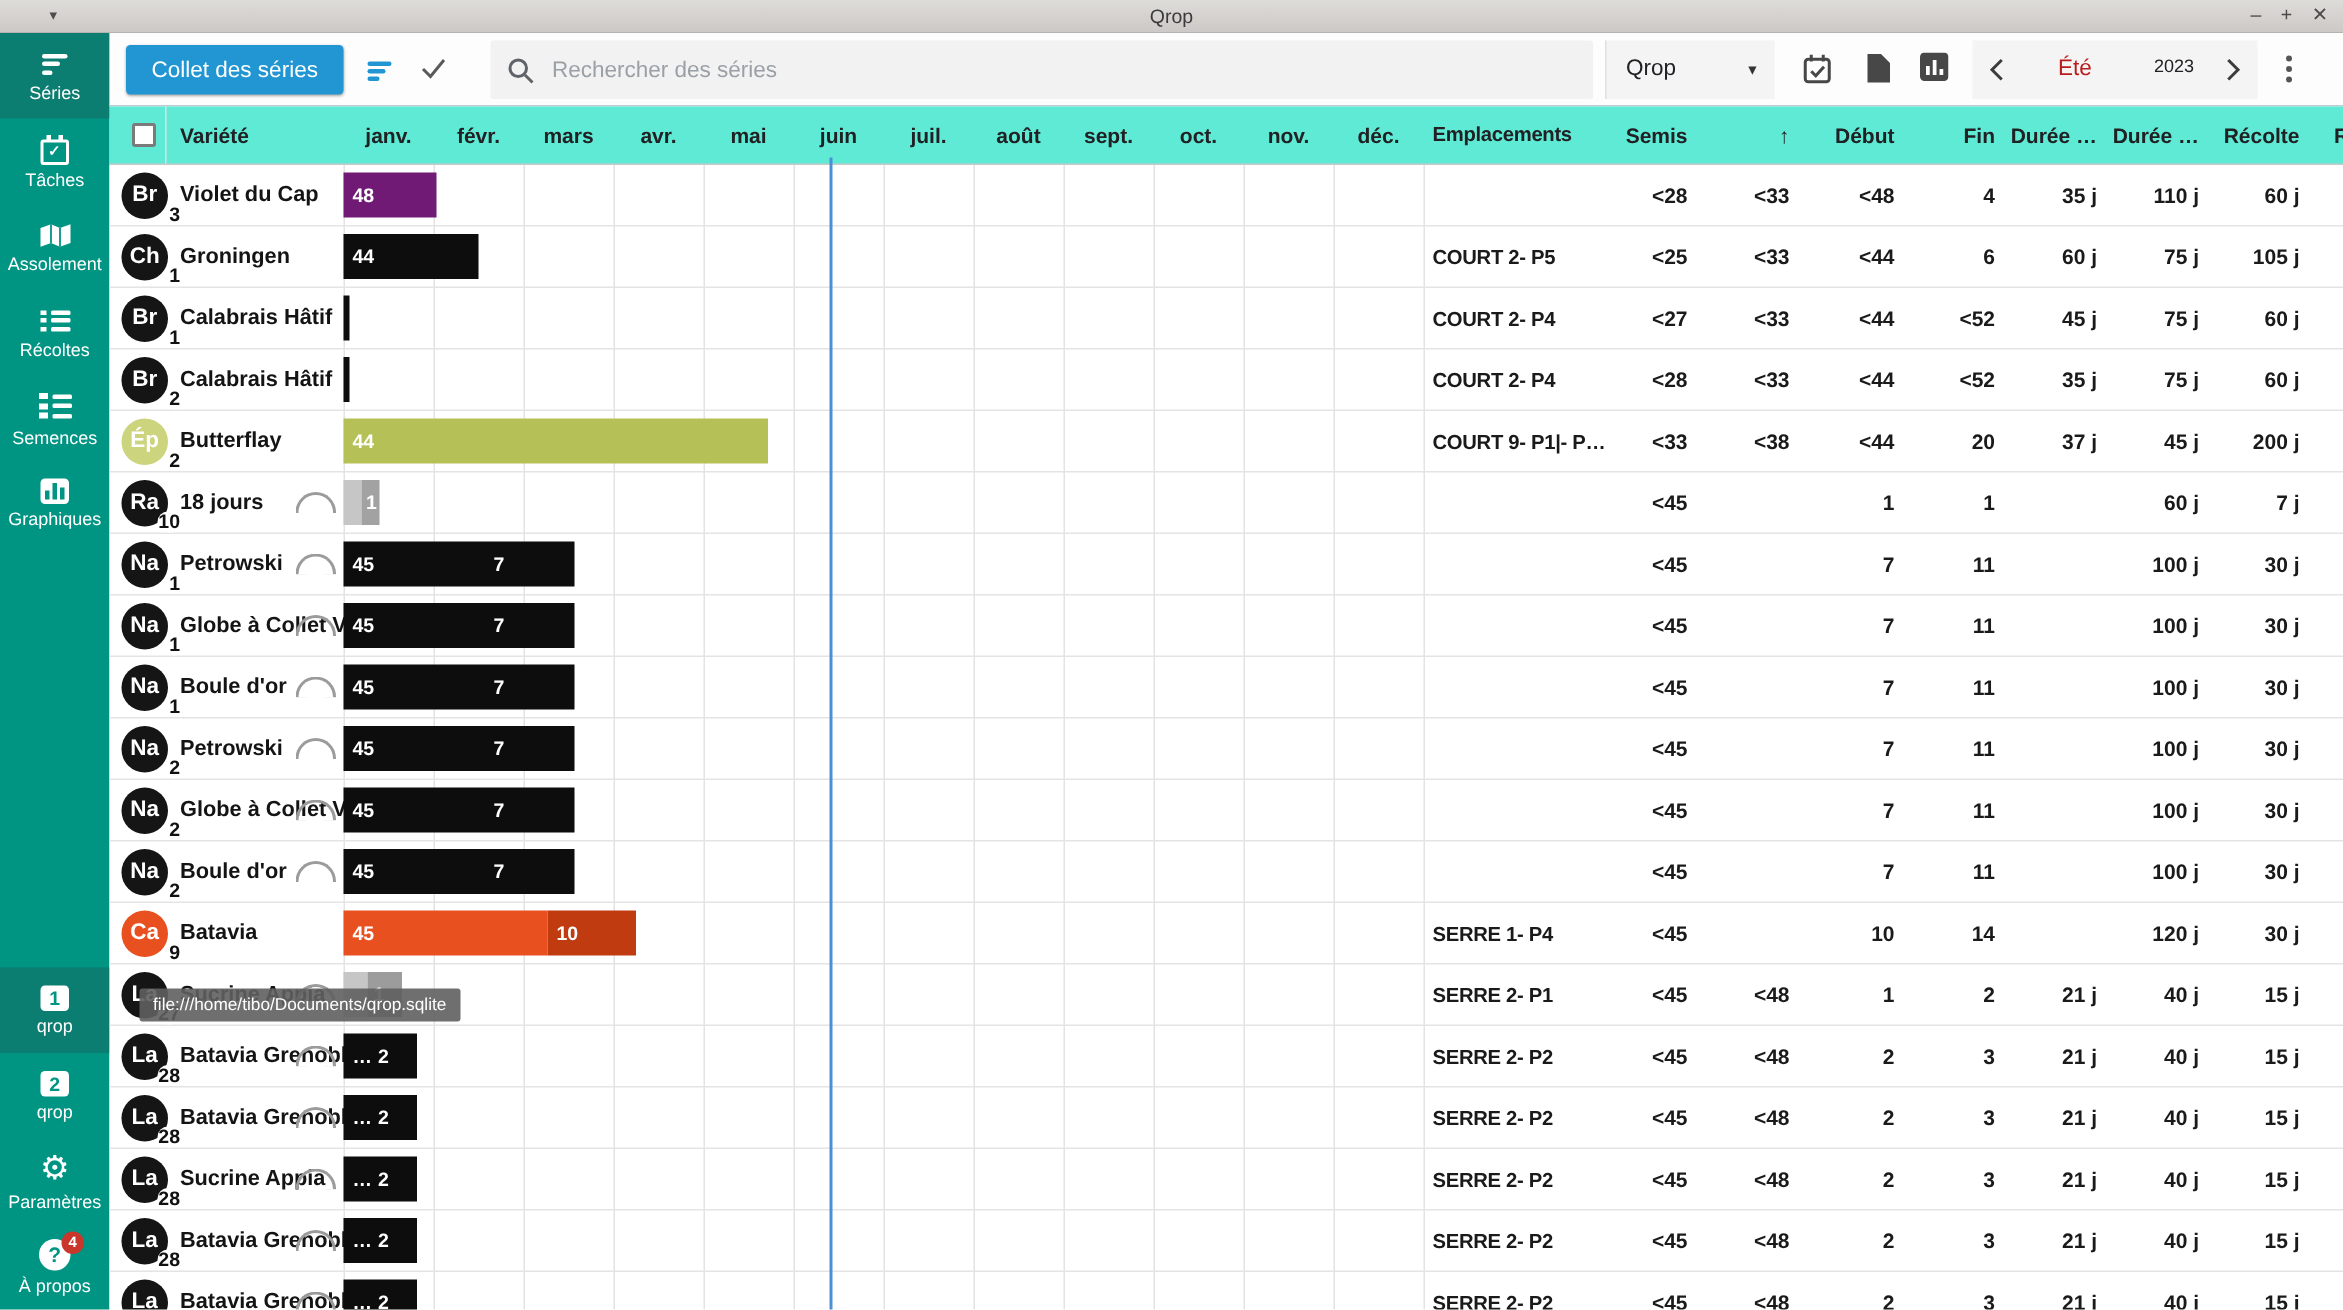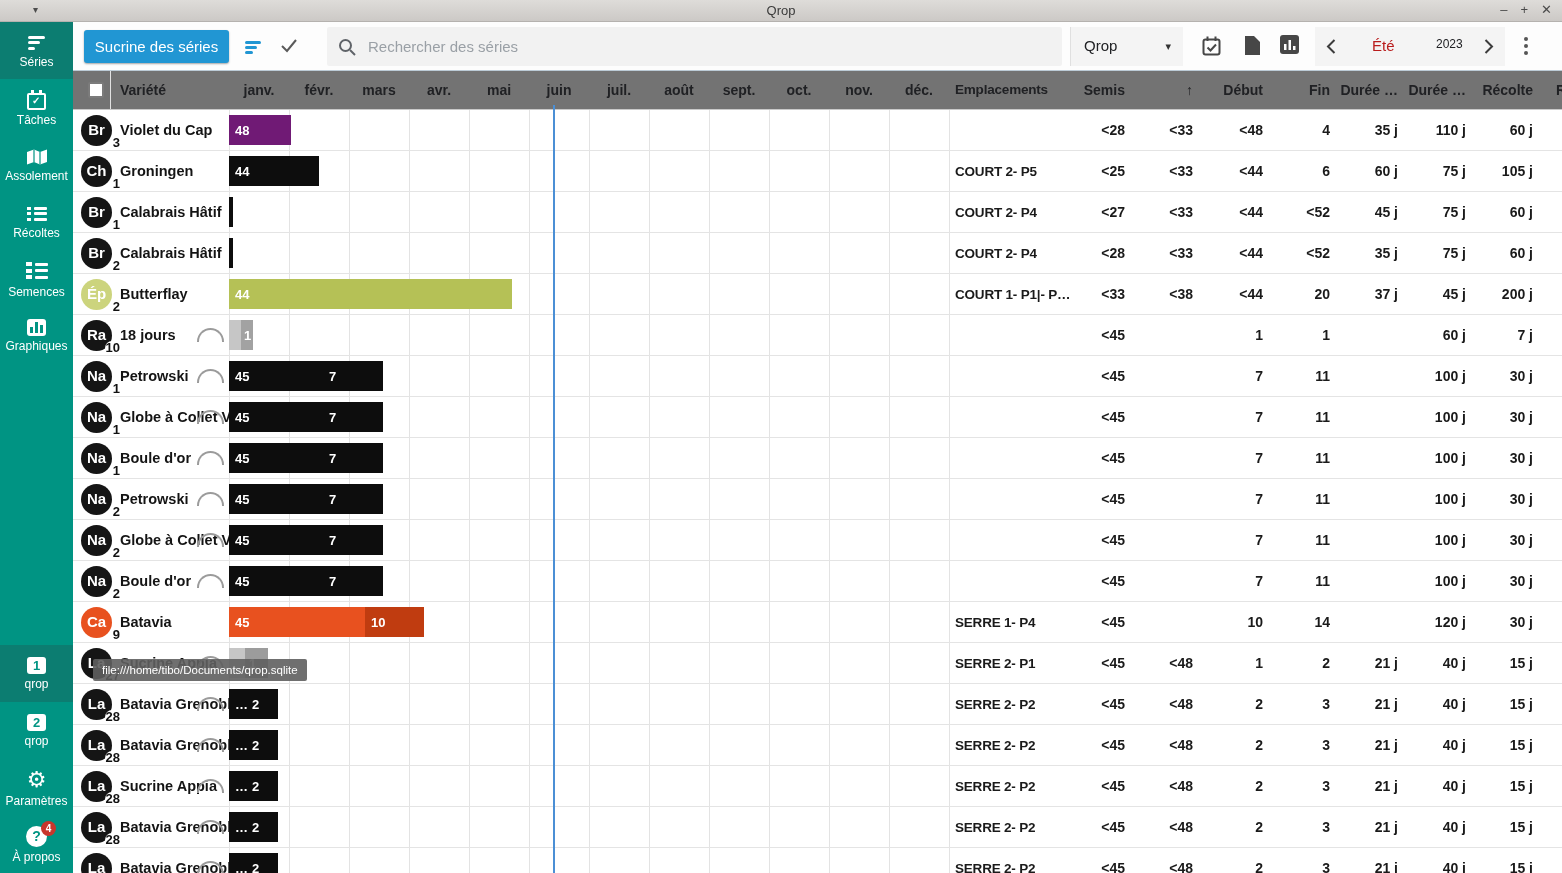--- a/index.html
+++ b/index.html
@@ -64,21 +64,21 @@
   .combo .val { position:absolute; left:13px; top:10px; font-size:15px; color:#202124; }
   .combo .caret { position:absolute; right:12px; top:13px; font-size:11px; color:#333; }
   .tb-ic { position:absolute; top:13px; }
   .datebar { position:absolute; left:1242px; top:5px; width:190px; height:39px; background:#f4f4f4; }
   .datebar .nav { position:absolute; top:11px; cursor:pointer; }
   .datebar .season { position:absolute; left:57px; top:10px; font-size:15px; color:#b91c1c; }
   .datebar .year { position:absolute; left:121px; top:10px; font-size:12px; color:#202124; }
   .kebab { position:absolute; left:1450px; top:13px; }
 
   
-  .thead { position:absolute; left:73px; top:71px; width:1489px; height:39px; background:#737373;
+  .thead { position:absolute; left:73px; top:71px; width:1489px; height:39px; background:#5eead4;
     border-bottom:1px solid #c9c9c9; font-size:14px; font-weight:600; color:#202124; }
   .thead .checkbox { position:absolute; left:15px; top:11px; width:16px; height:16px;
     border:2px solid #7b7b7b; border-radius:2px; background:#fff; }
   .thead .sep { position:absolute; left:37px; top:0; width:1px; height:38px; background:#e2e2e2; }
   .h-variety { position:absolute; left:47px; line-height:38px; }
   .h-month { position:absolute; top:0; width:60px; text-align:center; line-height:38px; }
   .h-right { position:absolute; top:0; line-height:38px; }
   .h-clip { position:absolute; left:1483px; top:0; width:6px; overflow:hidden; line-height:38px; }
 
   .cell { position:absolute; top:0; line-height:41px; font-size:14px; font-weight:600; color:#1a1a1a;
@@ -212,21 +212,21 @@
       <span class="sb-label">Paramètres</span>
     </div>
     <div class="sb-item">
       <div class="ic-help">?<span class="badge">4</span></div>
       <span class="sb-label">À propos</span>
     </div>
   </div>
 </div>
 
 <div class="toolbar">
-  <button class="btn-add">Sucrine des séries</button>
+  <button class="btn-add">Collet des séries</button>
   <div class="tb-filter">
       <div class="l1"></div>
       <div class="l2"></div>
       <div class="l3"></div>
     </div>
   <svg class="tb-check" width="22" height="20">
       <path d="M4 10 L9 15 L18 4" stroke="#5a5a5a" stroke-width="2" fill="none"></path>
     </svg>
   <div class="search">
     <svg width="18" height="18">
@@ -393,21 +393,21 @@
       <span class="avatar-label">Ép</span>
       <span class="avatar-sub">2</span>
     </div>
     <span class="variety">Butterflay</span>
 
     <div class="timeline">
           <div class="bar" style="left: 0px; width: 283px; background: rgb(181, 193, 86);">
             <span style="left: 6px;">44</span>
           </div>
         </div>
-    <span class="cell c-empl">COURT 1- P1|- P…</span>
+    <span class="cell c-empl">COURT 9- P1|- P…</span>
     <span class="cell c-semis num">&lt;33</span>
     <span class="cell c-planta num">&lt;38</span>
     <span class="cell c-debut num">&lt;44</span>
     <span class="cell c-fin num">20</span>
     <span class="cell c-d1 num">37 j</span>
     <span class="cell c-d2 num">45 j</span>
     <span class="cell c-rec num">200 j</span>
   </div>
 
   <div class="row">

